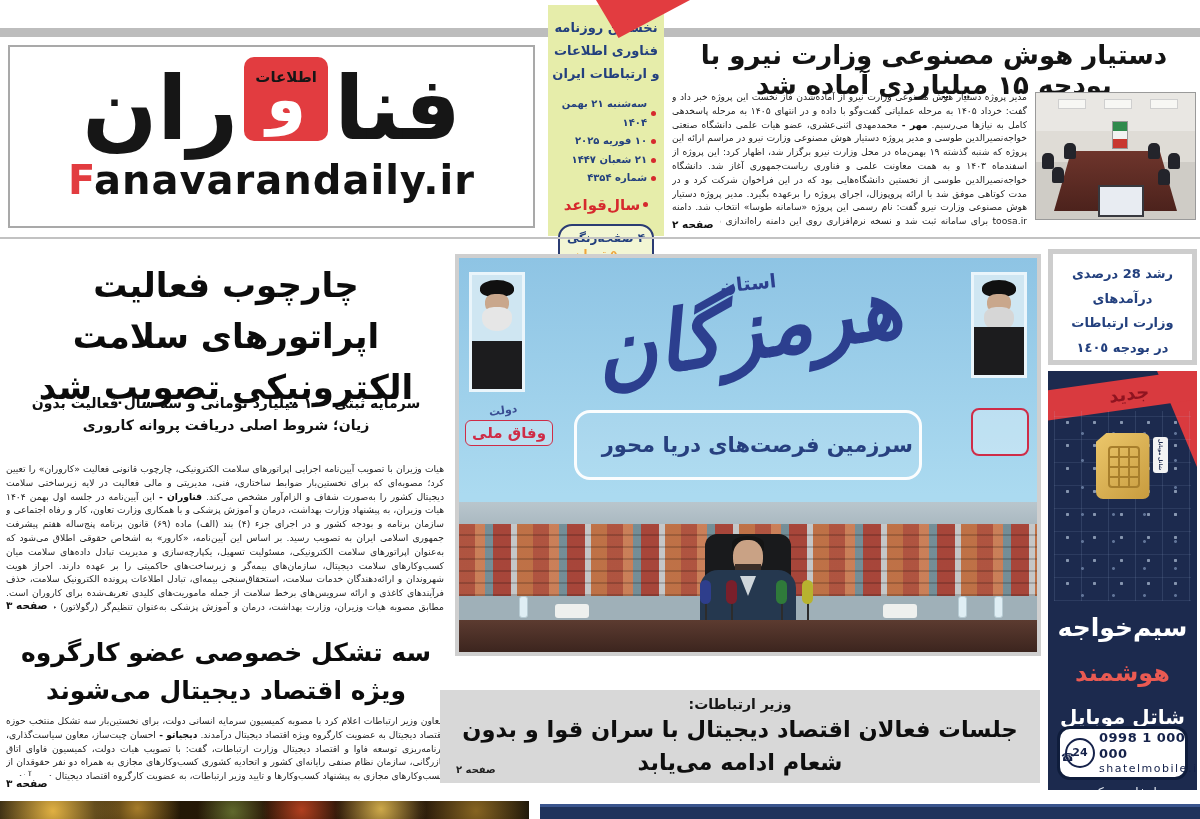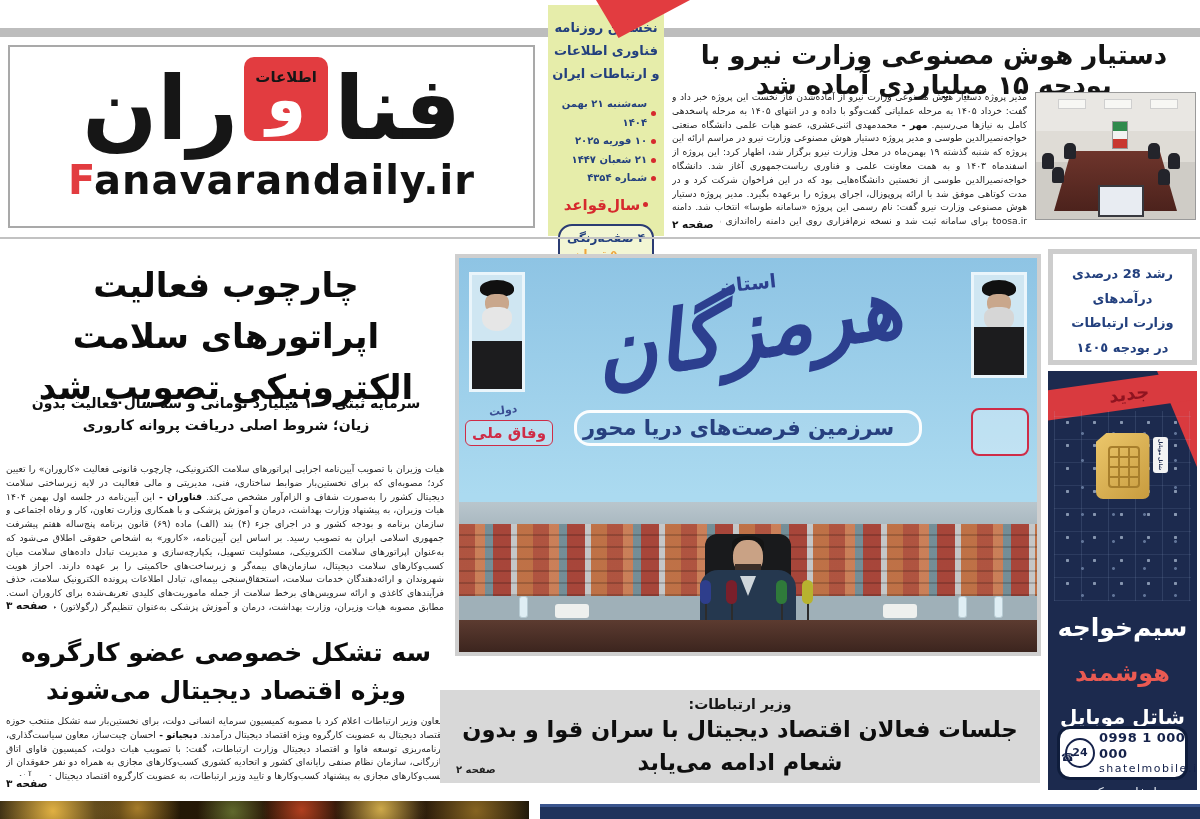--- a/index.html
+++ b/index.html
@@ -74,21 +74,21 @@
   .portrait.left{left:10px;height:120px;}
   .portrait.right{right:10px;height:106px;}
   .turban{position:absolute;top:5px;left:50%;transform:translateX(-50%);width:34px;height:17px;
           background:#101010;border-radius:50% 50% 40% 40%;}
   .face{position:absolute;top:19px;left:50%;transform:translateX(-50%);width:24px;height:18px;
         background:#c9a78c;border-radius:40%;}
   .beard{position:absolute;top:32px;left:50%;transform:translateX(-50%);width:30px;height:24px;
          background:#e6e6e6;border-radius:40% 40% 50% 50%;}
   .robe{position:absolute;bottom:0;left:0;width:100%;height:48px;background:#1c1c1e;}
   .slogan-frame{position:absolute;top:152px;left:50%;transform:translateX(-50%);width:330px;
-                border:3px solid #fbfdfe;border-radius:16px;padding:3px 6px;text-align:left;
+                border:3px solid #fbfdfe;border-radius:16px;padding:20px 6px;text-align:right;
                 color:#27407f;font-weight:bold;font-size:21px;background:rgba(255,255,255,0.08);}
   .side-label-top{position:absolute;left:30px;top:146px;color:#3a4d92;font-weight:bold;font-size:11px;transform:rotate(-8deg);}
   .side-label-bottom{position:absolute;left:6px;top:162px;color:#cf2c47;font-weight:bold;font-size:15px;
                      border:1px solid #cf2c47;border-radius:6px;padding:3px 6px;background:rgba(255,255,255,.25);}
   .emblem{position:absolute;right:8px;top:150px;width:54px;height:44px;border:2px solid #cf2c47;
           border-radius:8px;background:rgba(255,255,255,.3);}
   .scene{position:absolute;top:244px;left:0;width:100%;height:154px;
          background:linear-gradient(180deg,#b9c6cd 0,#a9b8c0 24px,#9fb0b8 24px);}
   .containers{position:absolute;top:22px;left:0;width:100%;height:72px;opacity:.9;
     background:repeating-linear-gradient(90deg,#b14a33 0 16px,#cf7a4e 16px 26px,#6f8a93 26px 34px,#a83a2c 34px 52px,#c9c9c9 52px 58px,#c26a3a 58px 74px);}

